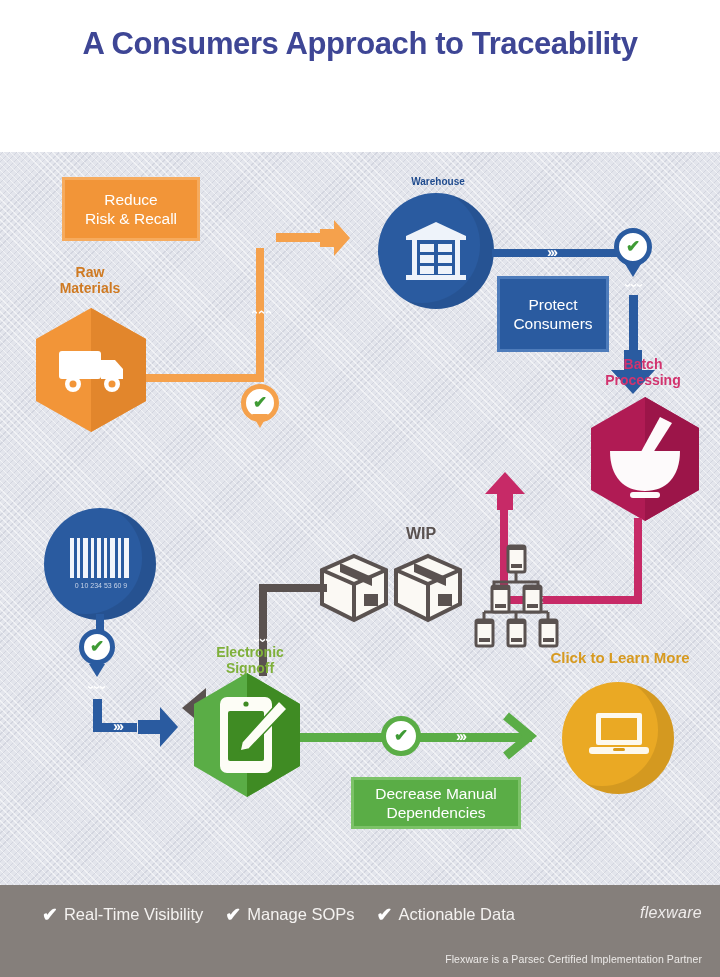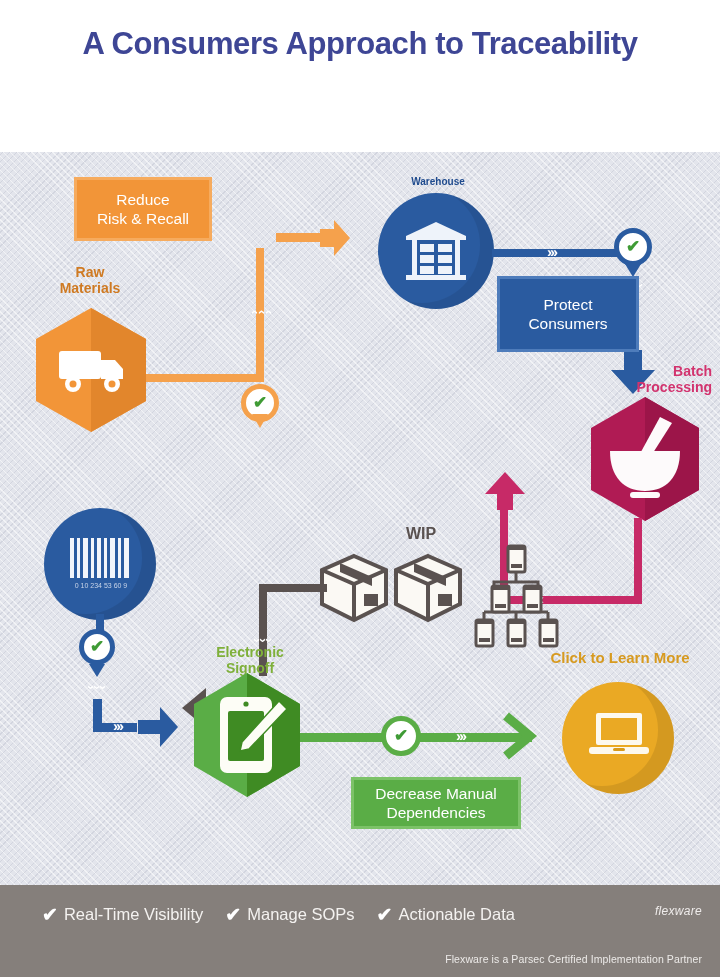--- a/index.html
+++ b/index.html
@@ -47,21 +47,21 @@
   }
   .claim{display:flex;align-items:center;gap:6px;white-space:nowrap;}
   .claim .tick{font-size:19px;font-weight:bold;color:#ffffff;line-height:1;}
   #logo-wrap{position:absolute;right:18px;top:14px;text-align:right;}
   #logo-parsec{
     font-size:33px;font-weight:bold;font-style:italic;color:#ffffff;
     letter-spacing:1.5px;line-height:1;font-family:"DejaVu Sans",sans-serif;
   }
   #logo-tm{font-size:9px;vertical-align:super;letter-spacing:0;}
   #logo-flexware{
-    margin-top:5px;font-size:12px;color:#efeceb;letter-spacing:.3px;
+    margin-top:5px;font-size:16px;color:#efeceb;letter-spacing:.3px;
     font-style:italic;
   }
   #footer-note{
     position:absolute;right:18px;top:68px;font-size:10.5px;color:#eceae8;
     letter-spacing:.1px;
   }
   
   .abs{position:absolute;}
   .label{
     position:absolute;font-weight:bold;font-size:14px;line-height:16px;
@@ -106,21 +106,21 @@
       <path d="M2,11 L16,11 L16,2 L32,20 L16,38 L16,29 L2,29 Z" fill="#f5a14c"></path>
     </svg>
 
     <div class="check-node" style="left:241px;top:232px;width:38px;height:38px;border:5px solid #f5a14c;">
       <span class="tk">✔</span>
     </div>
     <div class="abs" style="left:252px;top:262px;width:16px;height:14px;background:#f5a14c;
                 clip-path:polygon(0 0,100% 0,50% 100%);"></div>
 
     <div class="callout" style="left:62px;top:25px;width:138px;height:64px;background:#f29538;
-                border:3px solid #f6ab5e;margin-left:12px;">
+                border:3px solid #f6ab5e;">
       <span>Reduce
 Risk &amp; Recall</span>
     </div>
 
     <div class="label" style="left:28px;top:112px;width:124px;color:#cf7a22;">Raw
 Materials</div>
     <svg class="hex" style="left:33px;top:154px;" width="116" height="128" viewBox="0 0 116 128">
       <polygon points="58,2 113,33 113,95 58,126 3,95 3,33" fill="#f29538"></polygon>
       <polygon points="58,2 113,33 113,95 58,126" fill="#e2862c"></polygon>
       <g fill="#ffffff">
@@ -159,27 +159,27 @@
       <span class="tk">✔</span>
     </div>
     <div class="abs" style="left:625px;top:112px;width:16px;height:13px;background:#2a5ba0;
                 clip-path:polygon(0 0,100% 0,50% 100%);"></div>
     <div class="line" style="left:629px;top:143px;width:9px;height:62px;background:#2a5ba0;"></div>
     <div class="chevrons" style="left:627px;top:124px;width:14px;text-align:center;transform:rotate(90deg);line-height:6px;">›<br>›<br>›</div>
     <svg class="abs" style="left:607px;top:196px;" width="52" height="48" viewBox="0 0 52 48">
       <path d="M17,2 L35,2 L35,22 L48,22 L26,46 L4,22 L17,22 Z" fill="#2a5ba0"></path>
     </svg>
 
-    <div class="callout" style="left:497px;top:124px;width:142px;height:76px;background:#2a5ba0;
+    <div class="callout" style="left:497px;top:124px;width:112px;height:76px;background:#2a5ba0;
                 border:3px solid #4e7cbb;">
       <span>Protect
 Consumers</span>
     </div>
 
-    <div class="label" style="left:574px;top:211px;width:138px;color:#d2336e;text-align:right;">Batch
+    <div class="label" style="left:574px;top:204px;width:138px;color:#d2336e;">Batch
 Processing</div>
     <svg class="hex" style="left:588px;top:243px;" width="114" height="128" viewBox="0 0 114 128">
       <polygon points="57,2 111,33 111,95 57,126 3,95 3,33" fill="#b01b54"></polygon>
       <polygon points="57,2 111,33 111,95 57,126" fill="#9c1549"></polygon>
       <g fill="#fdfafb">
         <path d="M22,56 L92,56 C92,82 78,96 57,96 C36,96 22,82 22,56 Z"></path>
         <rect x="42" y="97" width="30" height="6" rx="3"></rect>
         <path d="M72,22 L84,28 L56,72 L48,66 Z"></path>
       </g>
     </svg>

